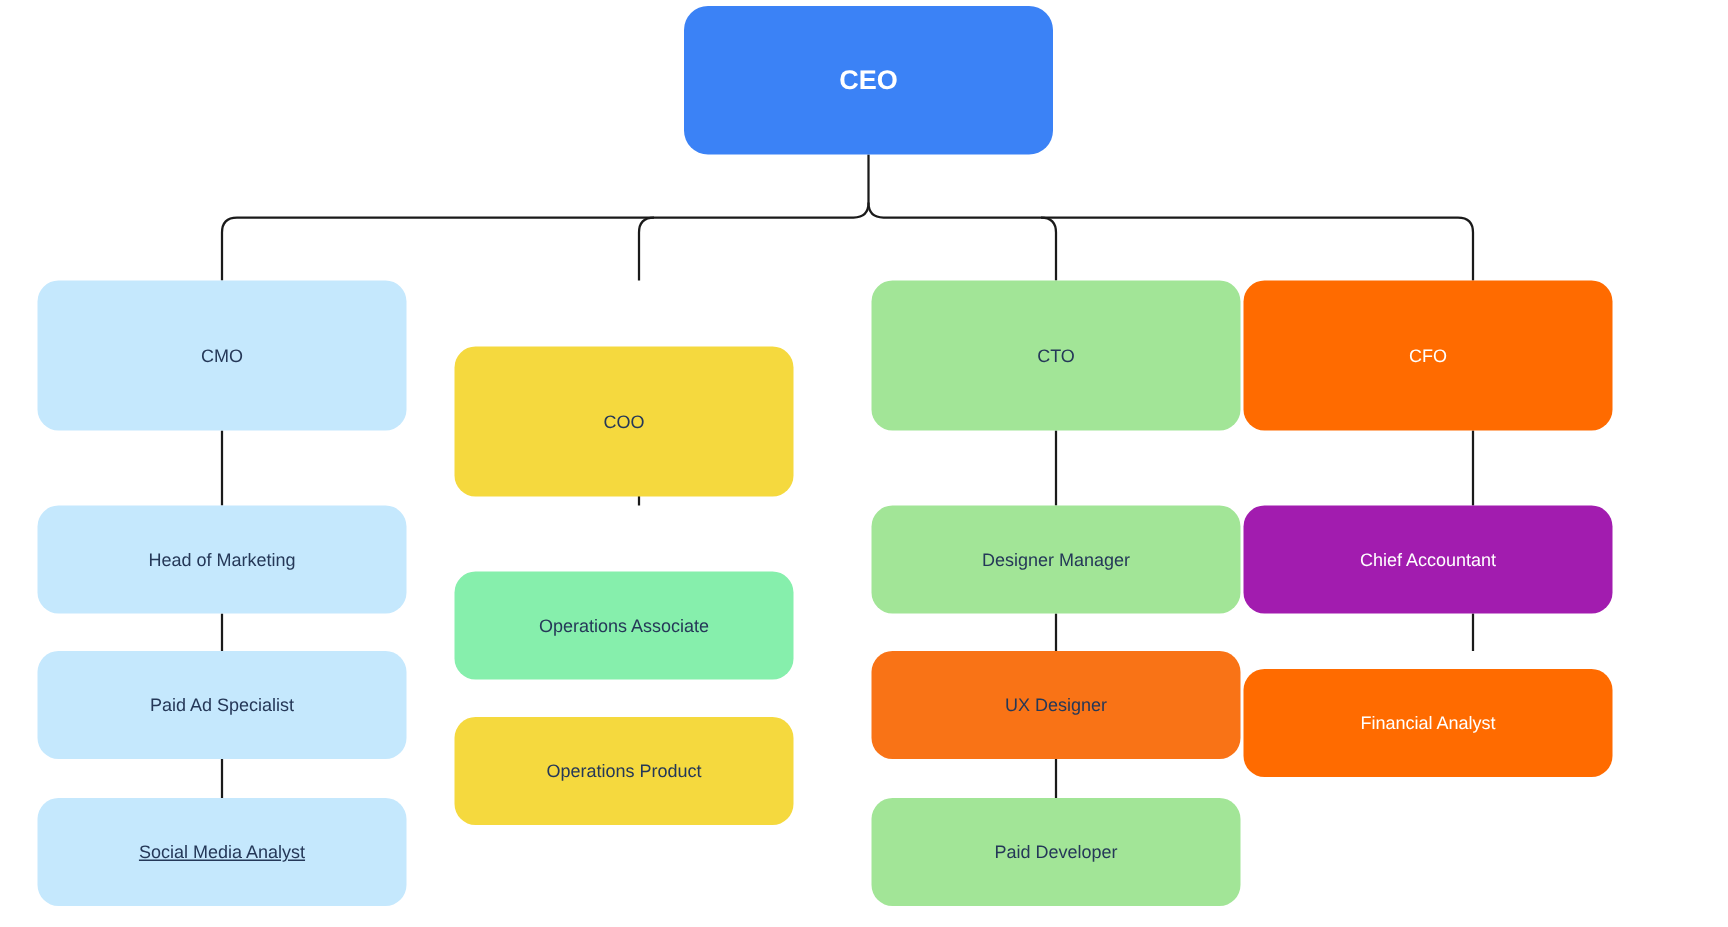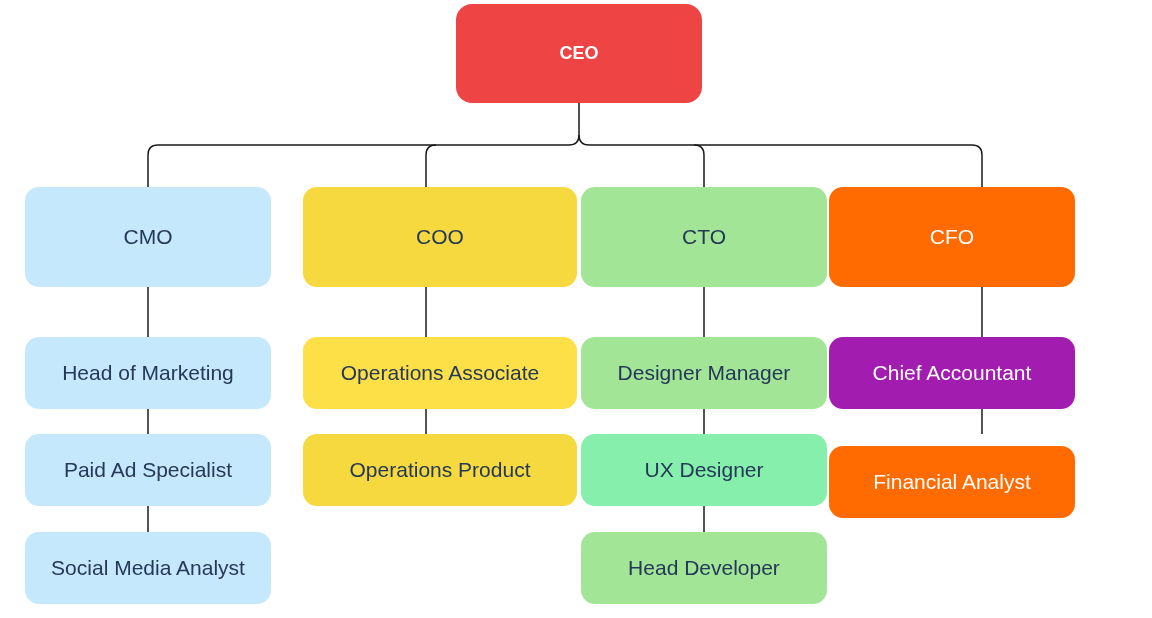--- a/index.html
+++ b/index.html
@@ -1,29 +1,29 @@
 <!DOCTYPE html>
 <html><head>
   <meta charset="utf-8">
   <style>
     html, body { margin: 0; padding: 0; background: #ffffff; }
     body { width: 1152px; height: 618px; position: relative; overflow: hidden;
            font-family: "Liberation Sans", "DejaVu Sans", sans-serif; }
     #connectors { position: absolute; left: 0; top: 0; width: 1152px; height: 618px; }
     .node { position: absolute; box-sizing: border-box; border-radius: 14px;
             display: flex; align-items: center; justify-content: center;
-            font-size: 21px; color: #253858; text-align: center; }
+            font-size: 12px; color: #253858; text-align: center; }
     .node.ceo { left: 456px; top: 4px; width: 246px; height: 99px;
                 border-radius: 16px; font-weight: bold; color: #ffffff; font-size: 18px; }
     .lvl1 { top: 187px; height: 100px; }
     .lvl2 { top: 337px; height: 72px; }
     .lvl3 { top: 434px; height: 72px; }
     .lvl4 { top: 532px; height: 72px; }
     .col0 { left: 25px; width: 246px; }
-    .col1 { left: 303px; width: 274px; }
+    .col1 { left: 303px; width: 226px; margin-top: 44px; }
     .col2 { left: 581px; width: 246px; }
     .col3 { left: 829px; width: 246px; }
   </style>
 </head>
 <body>
 
 <svg id="connectors" xmlns="http://www.w3.org/2000/svg">
     <path d="M 579 103 L 579 135 Q 579 145 569 145 L 158 145 Q 148 145 148 155 L 148 187" fill="none" stroke="#1A1A1A" stroke-width="1.5"></path>
     <path d="M 579 135 Q 579 145 589 145 L 972 145 Q 982 145 982 155 L 982 187" fill="none" stroke="#1A1A1A" stroke-width="1.5"></path>
     <path d="M 436 145 Q 426 145 426 155 L 426 187" fill="none" stroke="#1A1A1A" stroke-width="1.5"></path>
@@ -33,32 +33,32 @@
     <path d="M 148 506 L 148 532" fill="none" stroke="#1A1A1A" stroke-width="1.5"></path>
     <path d="M 426 287 L 426 337" fill="none" stroke="#1A1A1A" stroke-width="1.5"></path>
     <path d="M 426 409 L 426 434" fill="none" stroke="#1A1A1A" stroke-width="1.5"></path>
     <path d="M 704 287 L 704 337" fill="none" stroke="#1A1A1A" stroke-width="1.5"></path>
     <path d="M 704 409 L 704 434" fill="none" stroke="#1A1A1A" stroke-width="1.5"></path>
     <path d="M 704 506 L 704 532" fill="none" stroke="#1A1A1A" stroke-width="1.5"></path>
     <path d="M 982 287 L 982 337" fill="none" stroke="#1A1A1A" stroke-width="1.5"></path>
     <path d="M 982 409 L 982 434" fill="none" stroke="#1A1A1A" stroke-width="1.5"></path>
   </svg>
 
-<div class="node ceo" style="background: #ef4444; color: rgb(255, 255, 255);">CEO</div>
+<div class="node ceo" style="background: #3b82f6; color: rgb(255, 255, 255);">CEO</div>
 
 <div class="node lvl1 col0" style="background: rgb(197, 232, 253); color: rgb(37, 56, 88);">CMO</div>
 <div class="node lvl1 col1" style="background: rgb(245, 217, 62); color: rgb(37, 56, 88);">COO</div>
 <div class="node lvl1 col2" style="background: rgb(162, 229, 151); color: rgb(37, 56, 88);">CTO</div>
 <div class="node lvl1 col3" style="background: rgb(255, 107, 0); color: rgb(255, 255, 255);">CFO</div>
 
 <div class="node lvl2 col0" style="background: rgb(197, 232, 253); color: rgb(37, 56, 88);">Head of Marketing</div>
 <div class="node lvl3 col0" style="background: rgb(197, 232, 253); color: rgb(37, 56, 88);">Paid Ad Specialist</div>
-<div class="node lvl4 col0" style="background: rgb(197, 232, 253); color: rgb(37, 56, 88);">Social Media Analyst</div>
+<div class="node lvl4 col0" style="background: rgb(197, 232, 253); color: rgb(37, 56, 88); text-decoration: underline;">Social Media Analyst</div>
 
-<div class="node lvl2 col1" style="background: #fde047; color: rgb(37, 56, 88);">Operations Associate</div>
+<div class="node lvl2 col1" style="background: #86efac; color: rgb(37, 56, 88);">Operations Associate</div>
 <div class="node lvl3 col1" style="background: rgb(245, 217, 62); color: rgb(37, 56, 88);">Operations Product</div>
 
 <div class="node lvl2 col2" style="background: rgb(162, 229, 151); color: rgb(37, 56, 88);">Designer Manager</div>
-<div class="node lvl3 col2" style="background: #86efac; color: rgb(37, 56, 88);">UX Designer</div>
-<div class="node lvl4 col2" style="background: rgb(162, 229, 151); color: rgb(37, 56, 88);">Head Developer</div>
+<div class="node lvl3 col2" style="background: #f97316; color: rgb(37, 56, 88);">UX Designer</div>
+<div class="node lvl4 col2" style="background: rgb(162, 229, 151); color: rgb(37, 56, 88);">Paid Developer</div>
 
 <div class="node lvl2 col3" style="background: #a21caf; color: rgb(255, 255, 255);">Chief Accountant</div>
 <div class="node lvl3 col3" style="background: rgb(255, 107, 0); color: rgb(255, 255, 255); margin-top: 12px;">Financial Analyst</div>
 
 </body></html>

